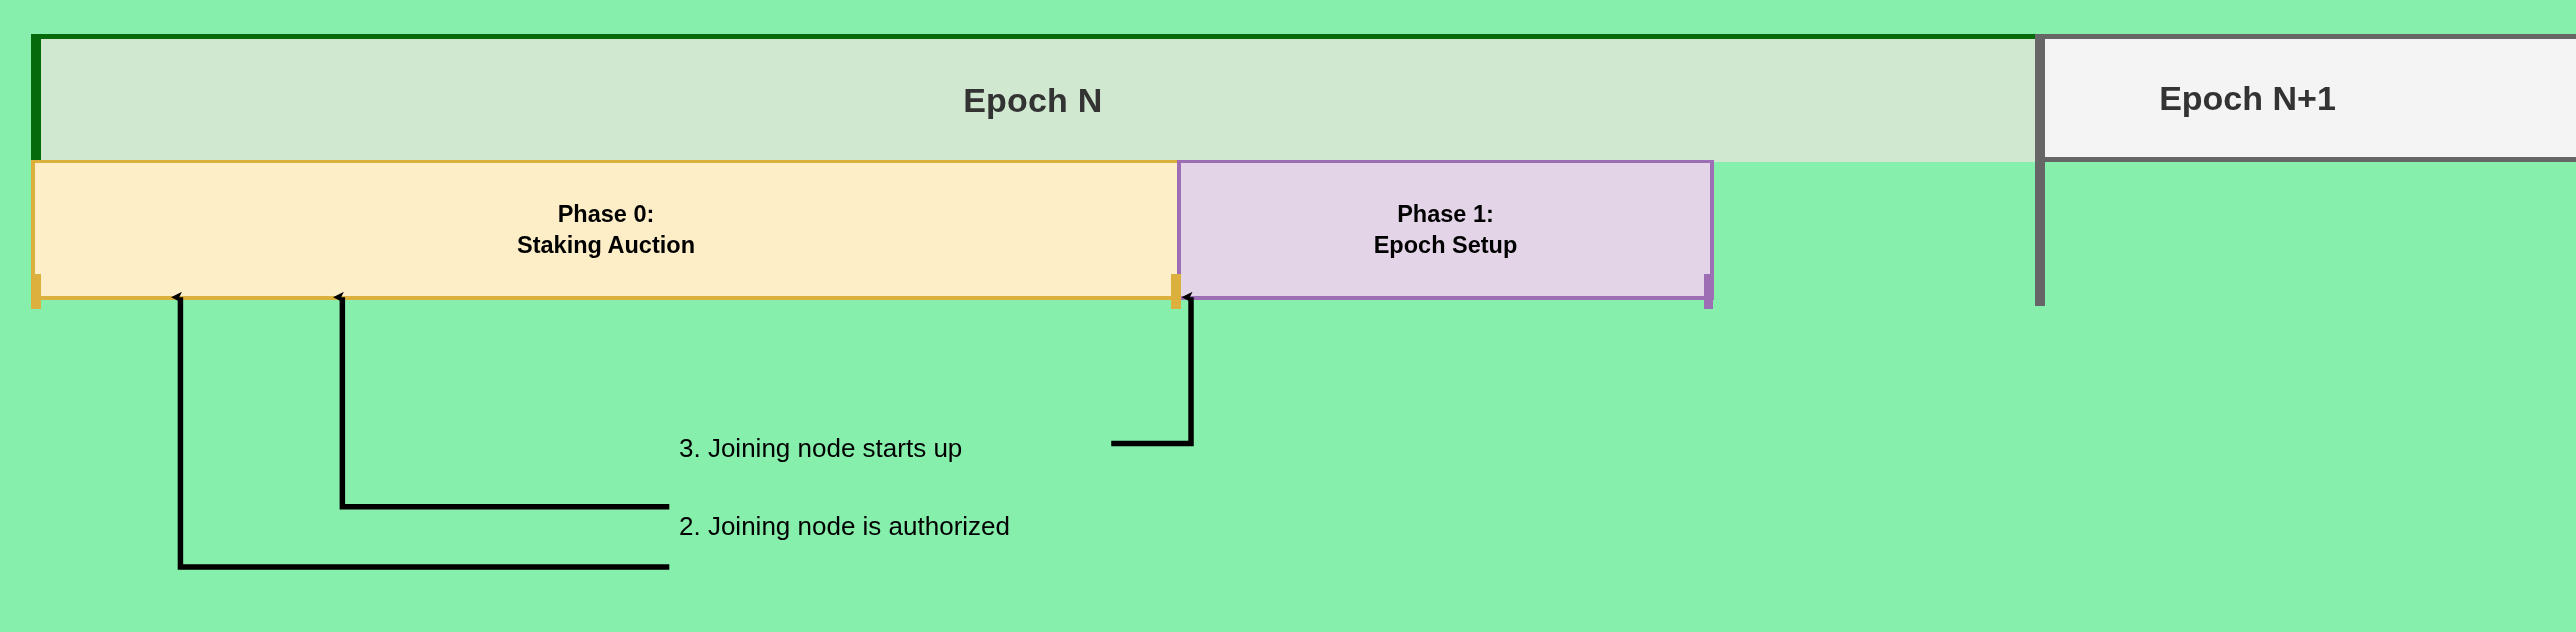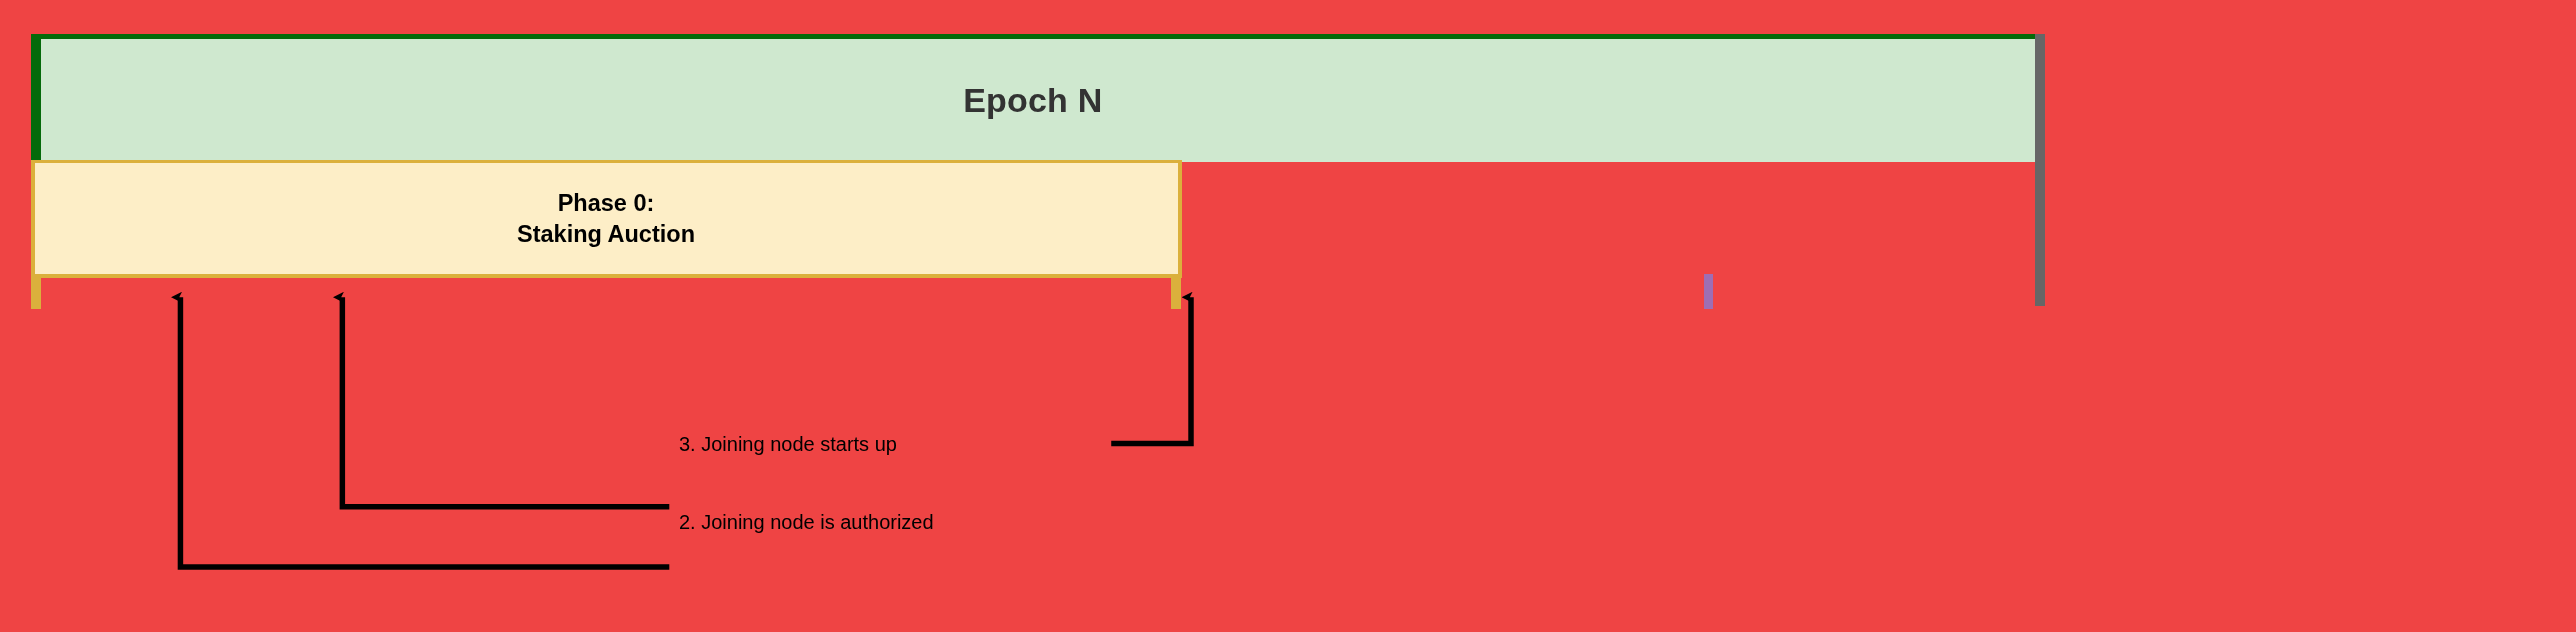--- a/index.html
+++ b/index.html
@@ -7,21 +7,21 @@
     padding: 0;
     background: #ffffff;
   }
   body {
     font-family: "Liberation Sans", sans-serif;
   }
   #canvas {
     position: relative;
     width: 2576px;
     height: 632px;
-    background: #ef4444;
+    background: #86efac;
     overflow: hidden;
   }
 
   
   .epoch-n {
     position: absolute;
     left: 30.5px;
     top: 34px;
     width: 2004px;
     height: 128px;
@@ -71,21 +71,21 @@
     top: 34px;
     width: 10.2px;
     height: 272px;
     background: #666666;
   }
 
   
   .phase {
     position: absolute;
     top: 160px;
-    height: 118px;
+    height: 140px;
     box-sizing: border-box;
     display: flex;
     flex-direction: column;
     align-items: center;
     justify-content: center;
     line-height: 1.30;
     font-size: 23.5px;
     font-weight: bold;
     color: #000000;
     white-space: nowrap;
@@ -145,45 +145,52 @@
     left: 0;
     top: 0;
     width: 2576px;
     height: 632px;
     pointer-events: none;
   }
 
   
   .callout-label {
     position: absolute;
-    font-size: 20px;
+    font-size: 26px;
     color: #000000;
     white-space: nowrap;
   }
   .callout-1 { left: 679px; top: 556px; }
   .callout-2 { left: 679px; top: 476px; margin-top: 35px; }
   .callout-3 { left: 679px; top: 433px; }
 </style>
 </head>
 <body>
 
 <div id="canvas">
 
   <div class="epoch-n">
     <span class="epoch-n-label">Epoch N</span>
   </div>
 
+  <div class="epoch-n1">
+    <span class="epoch-n1-label">Epoch N+1</span>
+  </div>
 
   <div class="epoch-divider"></div>
 
   <div class="phase phase-0">
     <span class="phase-line">Phase 0:</span>
     <span class="phase-line">Staking Auction</span>
   </div>
 
+  <div class="phase phase-1">
+    <span class="phase-line">Phase 1:</span>
+    <span class="phase-line">Epoch Setup</span>
+  </div>
 
 
   <div class="tick-gold-left"></div>
   <div class="tick-gold-mid"></div>
   <div class="tick-purple"></div>
 
   <svg id="callouts" viewBox="0 0 3292 808">
     <defs>
       <marker id="arrowUp" markerWidth="14" markerHeight="14" refX="7" refY="12" orient="auto" markerUnits="userSpaceOnUse">
         <path d="M7,0 L14,14 L7,10.5 L0,14 Z" fill="#000000"></path>

